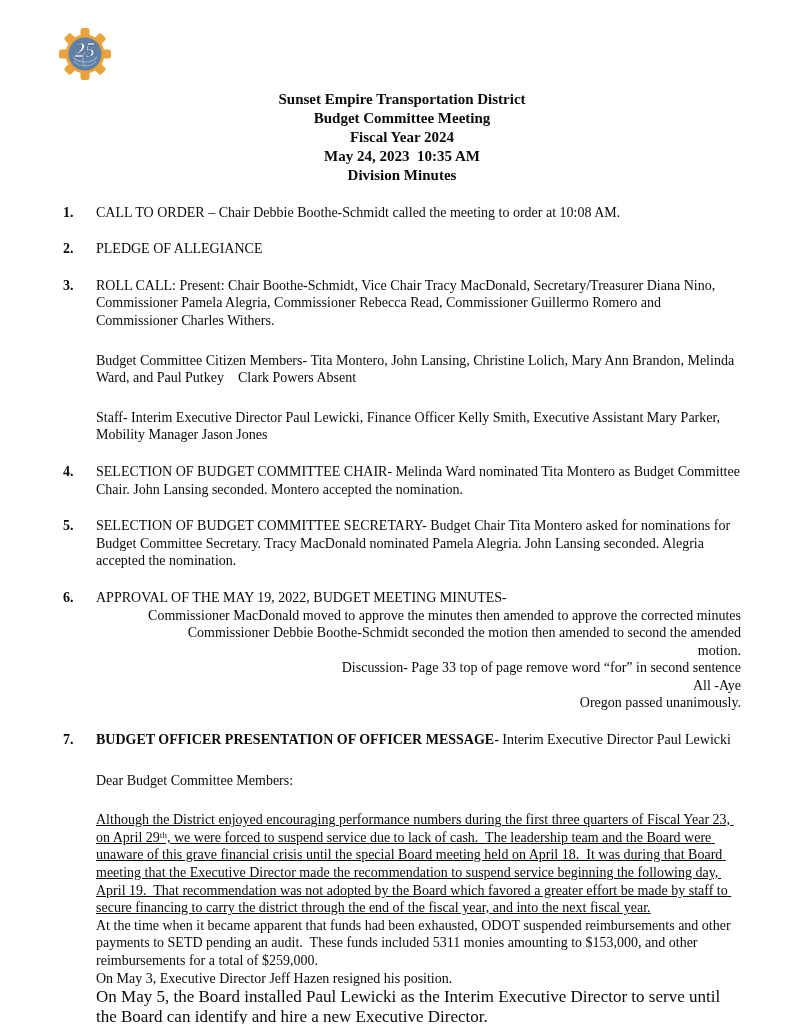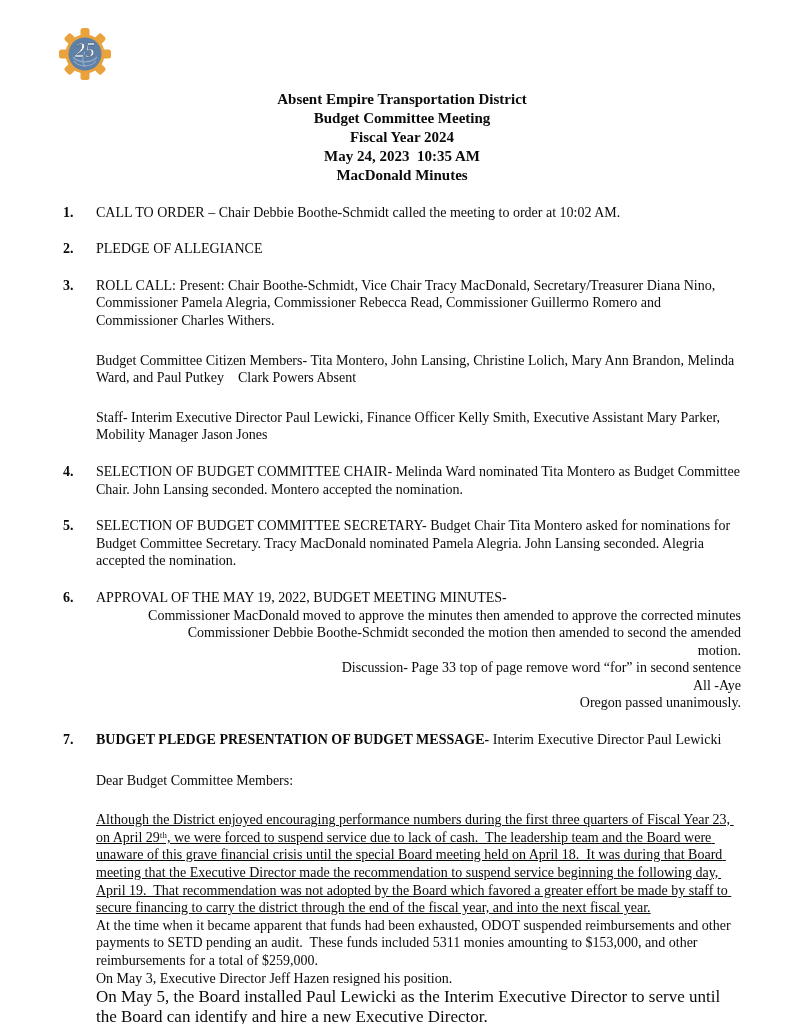--- a/index.html
+++ b/index.html
@@ -50,31 +50,31 @@
           <path d="M -11 7 A 12 8 0 0 0 11 7" stroke="#93accb"></path>
           <path d="M -12 3 A 14 10 0 0 0 12 3" stroke="#93accb"></path>
           <path d="M 0 -2 A 8 11 0 0 0 0 13" stroke="#93accb"></path>
         </g>
         <text y="3" text-anchor="middle" font-family="Liberation Serif, DejaVu Serif, serif" font-style="italic" font-weight="bold" font-size="20" fill="#f2f4f7" stroke="#46607f" stroke-width="0.6">25</text>
       </g>
     </svg>
   </div>
 
   <div class="titles">
-    <div>Absent Empire Transportation District</div>
+    <div>Sunset Empire Transportation District</div>
     <div>Budget Committee Meeting</div>
     <div>Fiscal Year 2024</div>
     <div>May 24, 2023  10:35 AM</div>
-    <div>MacDonald Minutes</div>
+    <div>Division Minutes</div>
   </div>
 
   <div class="item">
     <span class="num">1.</span>
     <div class="itxt">
-        <p>CALL TO ORDER – Chair Debbie Boothe-Schmidt called the meeting to order at 10:02 AM.</p>
+        <p>CALL TO ORDER – Chair Debbie Boothe-Schmidt called the meeting to order at 10:08 AM.</p>
       </div>
   </div>
 
   <div class="item">
     <span class="num">2.</span>
     <div class="itxt">
         <p>PLEDGE OF ALLEGIANCE</p>
       </div>
   </div>
 
@@ -111,21 +111,21 @@
         <div>Discussion- Page 33 top of page remove word “for” in second sentence</div>
         <div>All -Aye</div>
         <div>Oregon passed unanimously.</div>
       </div>
     </div>
   </div>
 
   <div class="item">
     <span class="num">7.</span>
     <div class="itxt">
-      <p><span class="b">BUDGET PLEDGE PRESENTATION OF BUDGET MESSAGE-</span><span> Interim Executive Director Paul Lewicki</span></p>
+      <p><span class="b">BUDGET OFFICER PRESENTATION OF OFFICER MESSAGE-</span><span> Interim Executive Director Paul Lewicki</span></p>
     </div>
   </div>
 
   <div class="msg">
     <p>Dear Budget Committee Members:</p>
     <p class="lead">Although the District enjoyed encouraging performance numbers during the first three quarters of Fiscal Year 23, on April 29ᵗʰ, we were forced to suspend service due to lack of cash.  The leadership team and the Board were unaware of this grave financial crisis until the special Board meeting held on April 18.  It was during that Board meeting that the Executive Director made the recommendation to suspend service beginning the following day, April 19.  That recommendation was not adopted by the Board which favored a greater effort be made by staff to secure financing to carry the district through the end of the fiscal year, and into the next fiscal year.</p>
     <p>At the time when it became apparent that funds had been exhausted, ODOT suspended reimbursements and other payments to SETD pending an audit.  These funds included 5311 monies amounting to $153,000, and other reimbursements for a total of $259,000.</p>
     <p>On May 3, Executive Director Jeff Hazen resigned his position.</p>
     <p class="big">On May 5, the Board installed Paul Lewicki as the Interim Executive Director to serve until the Board can identify and hire a new Executive Director.</p>
     <p>With support from the Oregon Transportation Commission (OTC), Oregon DOT, Public Transportation Division (PTD), and the Oregon Transportation Infrastructure Bank (OTIB), a loan in the amount of $505,000 was</p>

